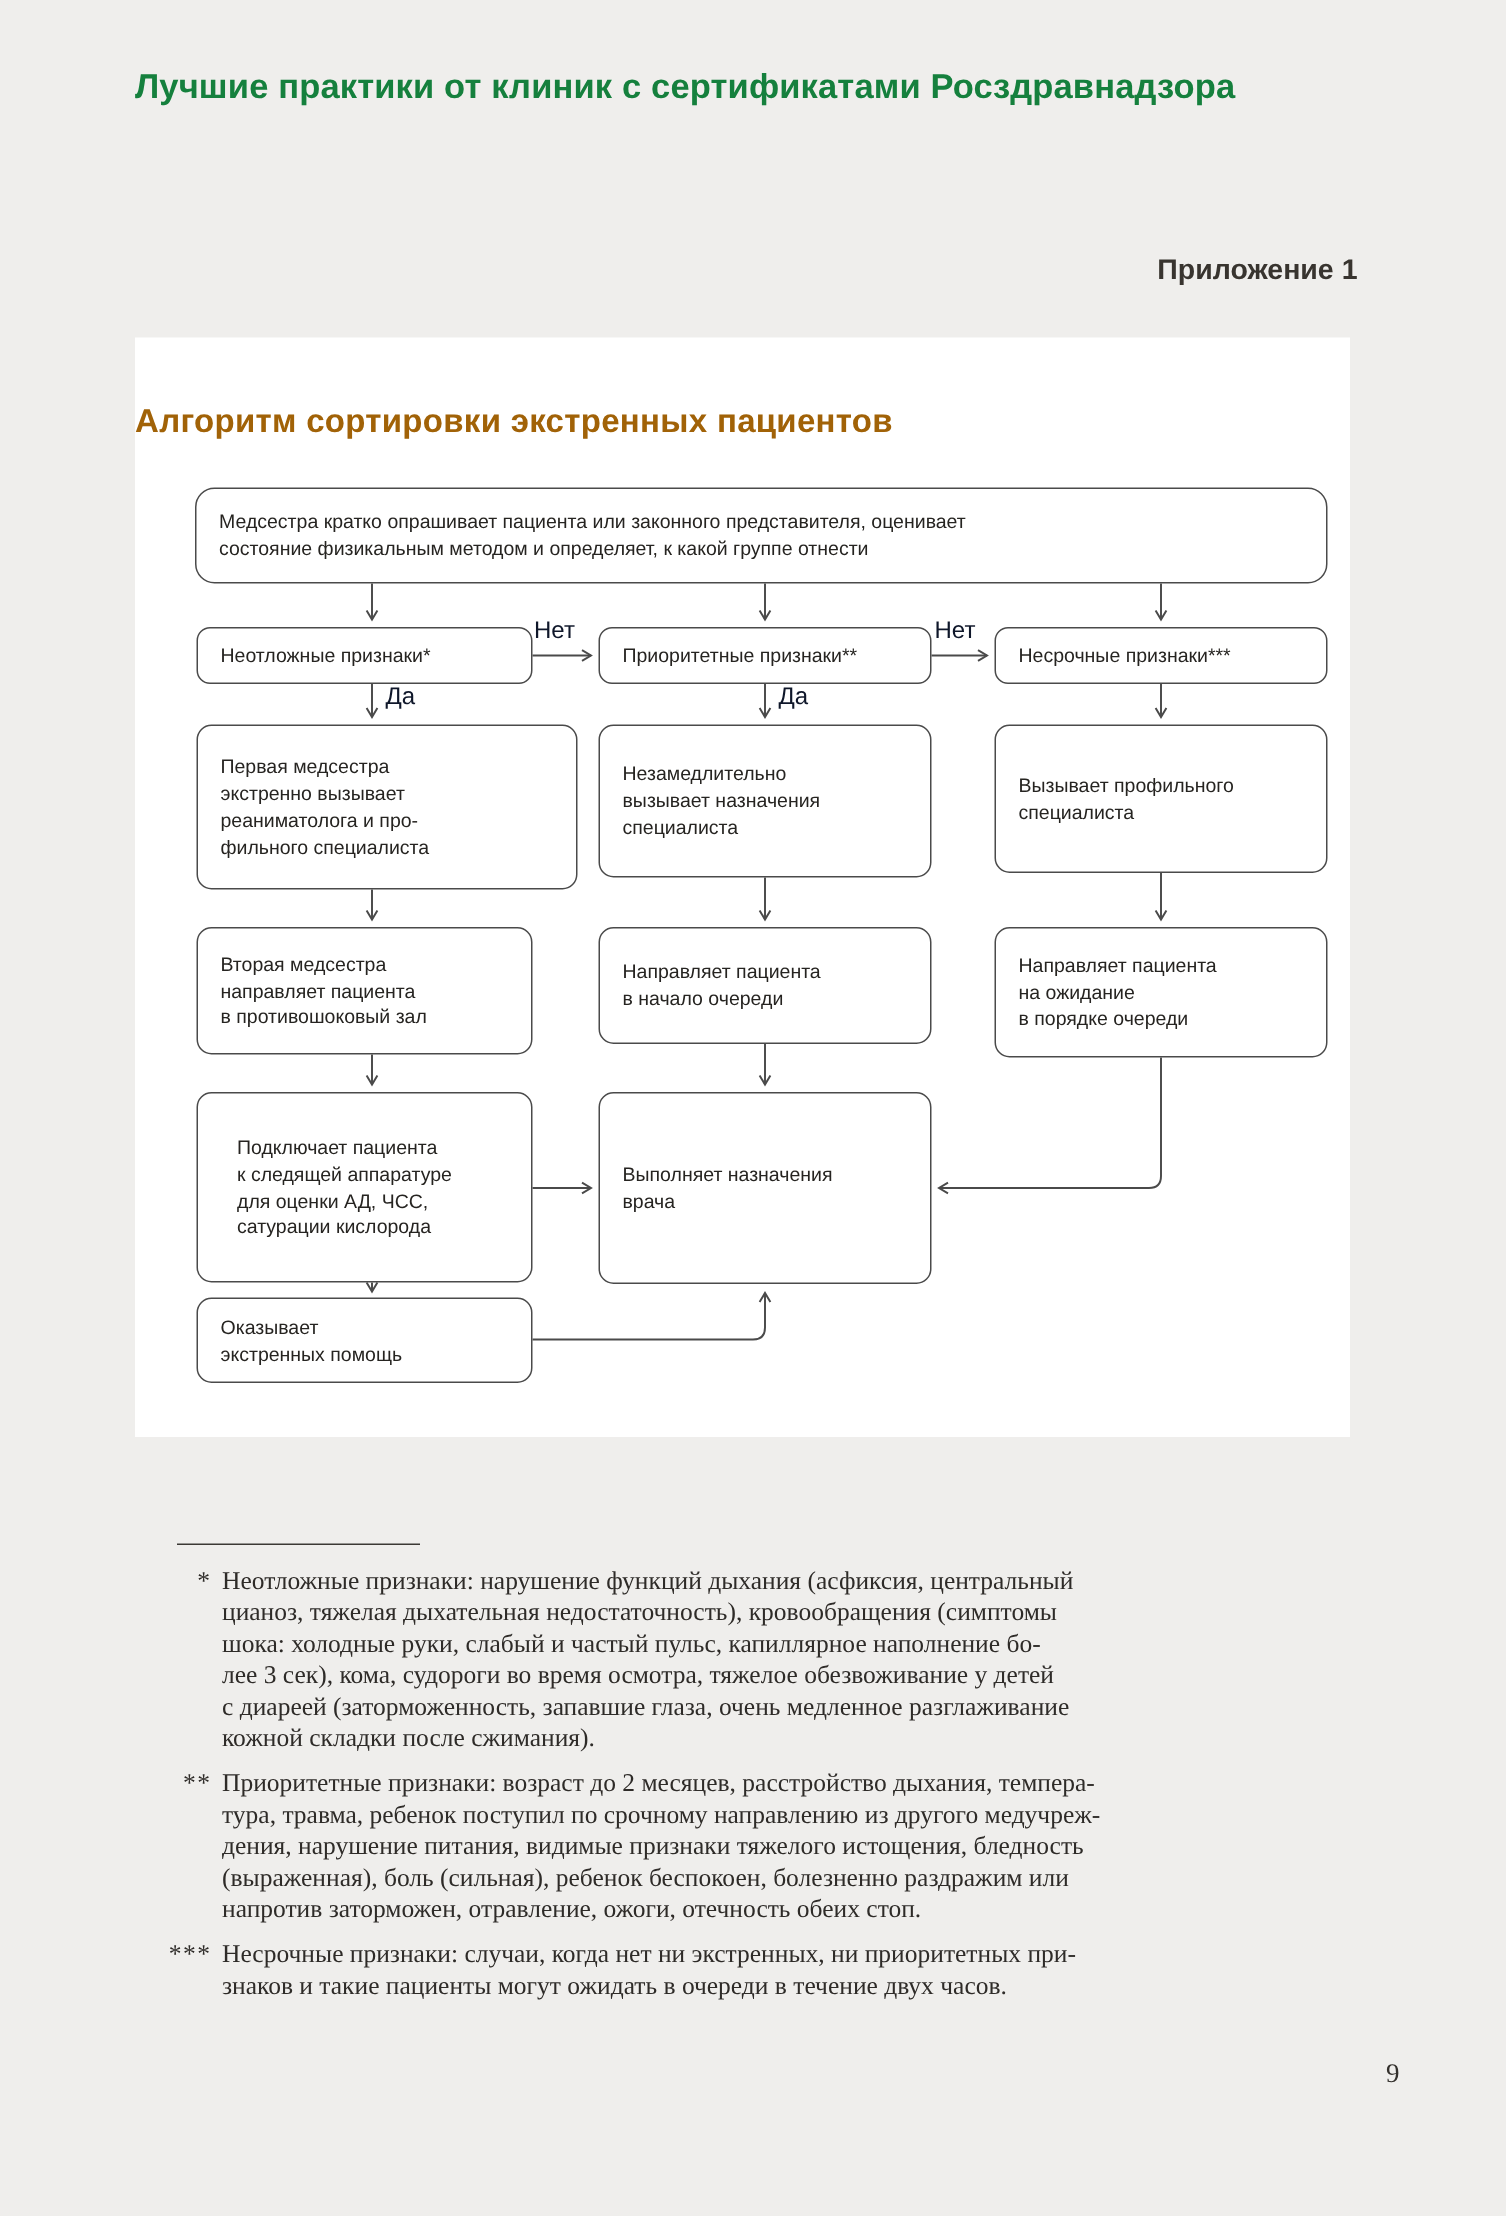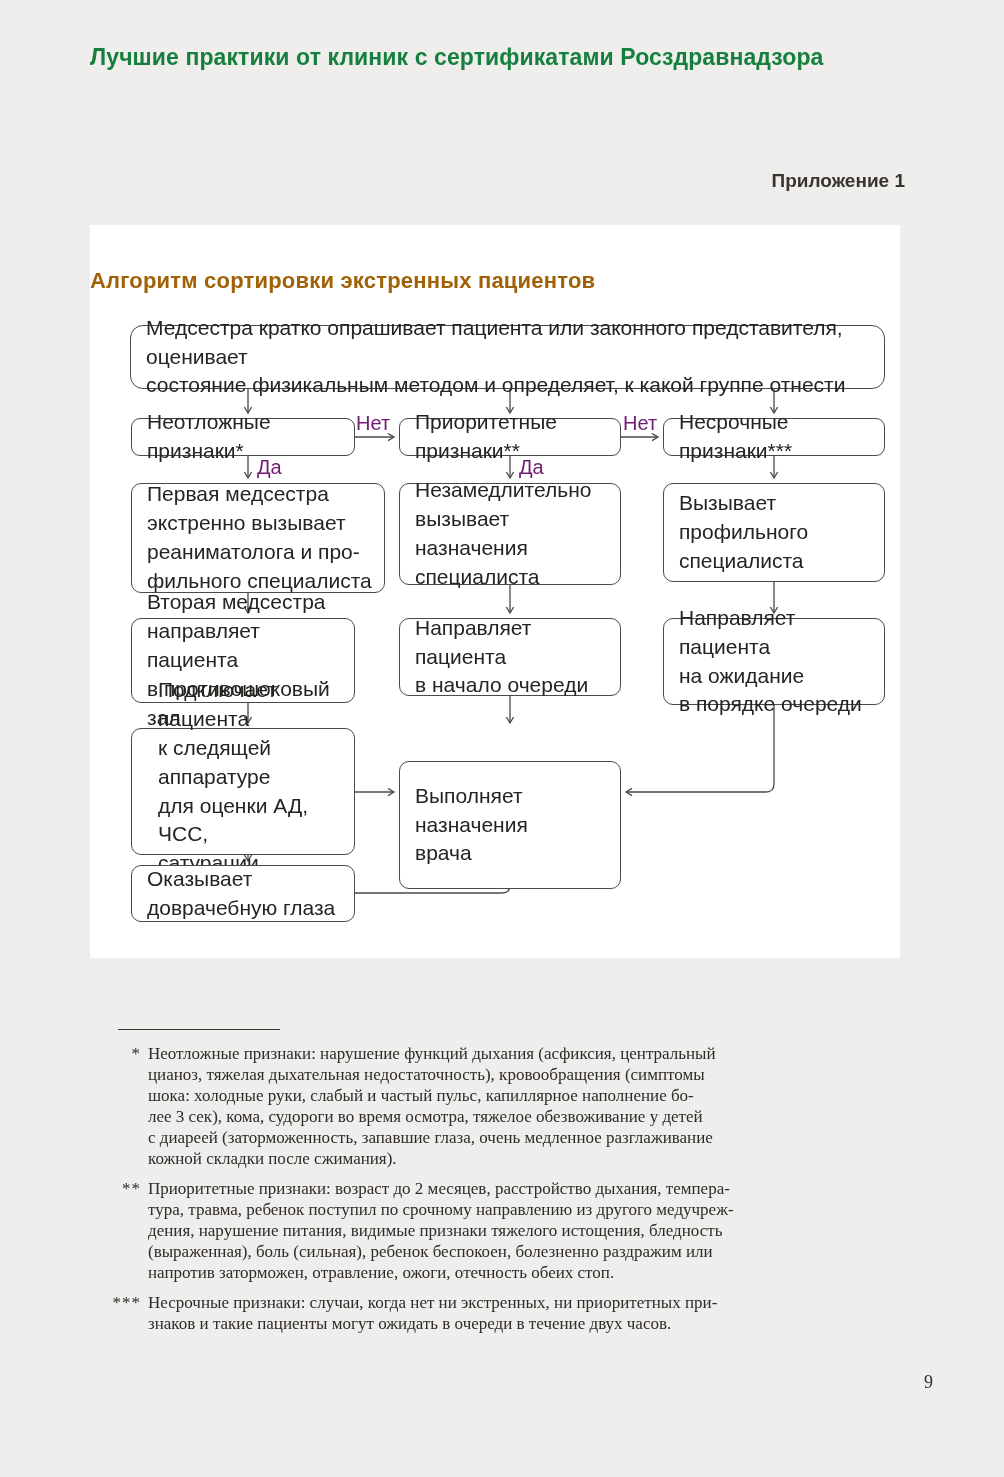--- a/index.html
+++ b/index.html
@@ -7,24 +7,24 @@
   .page{position:relative;width:1004px;height:1477px;background:#efeeec;overflow:hidden;}
 
   .doc-header{position:absolute;left:90px;top:44px;font-size:23px;font-weight:bold;color:#15803d;letter-spacing:.1px;}
   .appendix{position:absolute;right:99px;top:170px;font-size:19px;font-weight:bold;color:#38342f;padding-left:15px;}
 
   .card{position:absolute;left:90px;top:225px;width:810px;height:733px;background:#ffffff;}
   .card-title{position:absolute;left:0;top:43px;width:100%;text-align:left;font-size:22px;font-weight:bold;color:#a16207;letter-spacing:.2px;}
 
   .box{position:absolute;box-sizing:border-box;background:#fff;border:1.4px solid #4a4a4a;border-radius:10px;
        display:flex;align-items:center;padding:8px 12px 8px 15px;
-       font-size:21px;line-height:1.38;color:#262421;white-space:pre-line;}
+       font-size:13px;line-height:1.38;color:#262421;white-space:pre-line;}
   .box.small{border-radius:9px;}
 
-  .edge-label{position:absolute;font-size:20px;font-weight:500;color:#701a75;}
+  .edge-label{position:absolute;font-size:16px;font-weight:500;color:#0f172a;}
 
   .arrows{position:absolute;left:0;top:0;pointer-events:none;}
 
   .fn-sep{position:absolute;left:118px;top:1029px;width:162px;border-top:1.6px solid #3b3834;}
   .footnotes{position:absolute;left:148px;top:1043px;width:746px;font-family:"Liberation Serif",serif;
              font-size:17px;line-height:21px;color:#2e2b28;}
   .footnote{position:relative;margin-bottom:9px;}
   .fn-marker{position:absolute;right:calc(100% + 7px);top:0;white-space:nowrap;letter-spacing:1px;}
   .fn-text{white-space:pre-line;}
 
@@ -96,25 +96,25 @@
     <div class="box" style="left:309px;top:393px;width:222px;height:78px;">Направляет пациента
 в начало очереди</div>
     <div class="box" style="left:573px;top:393px;width:222px;height:87px;">Направляет пациента
 на ожидание
 в порядке очереди</div>
 
     <div class="box" style="left:41px;top:503px;width:224px;height:127px;padding-left:26px;">Подключает пациента
 к следящей аппаратуре
 для оценки АД, ЧСС,
 сатурации кислорода</div>
-    <div class="box" style="left:309px;top:503px;width:222px;height:128px;margin-top:33px;">Выполняет назначения
+    <div class="box" style="left:309px;top:503px;width:222px;height:128px;">Выполняет назначения
 врача</div>
 
     <div class="box" style="left:41px;top:640px;width:224px;height:57px;">Оказывает
-доврачебную глаза</div>
+экстренных помощь</div>
   </div>
 
   <div class="fn-sep"></div>
 
   <div class="footnotes">
     <div class="footnote">
       <span class="fn-marker">*</span>
       <div class="fn-text">Неотложные признаки: нарушение функций дыхания (асфиксия, центральный
 цианоз, тяжелая дыхательная недостаточность), кровообращения (симптомы
 шока: холодные руки, слабый и частый пульс, капиллярное наполнение бо-

